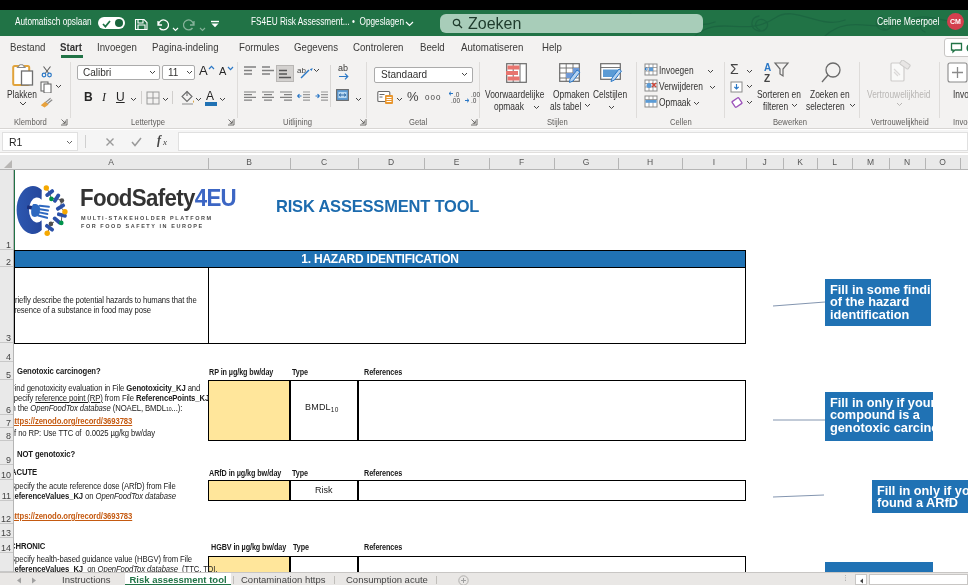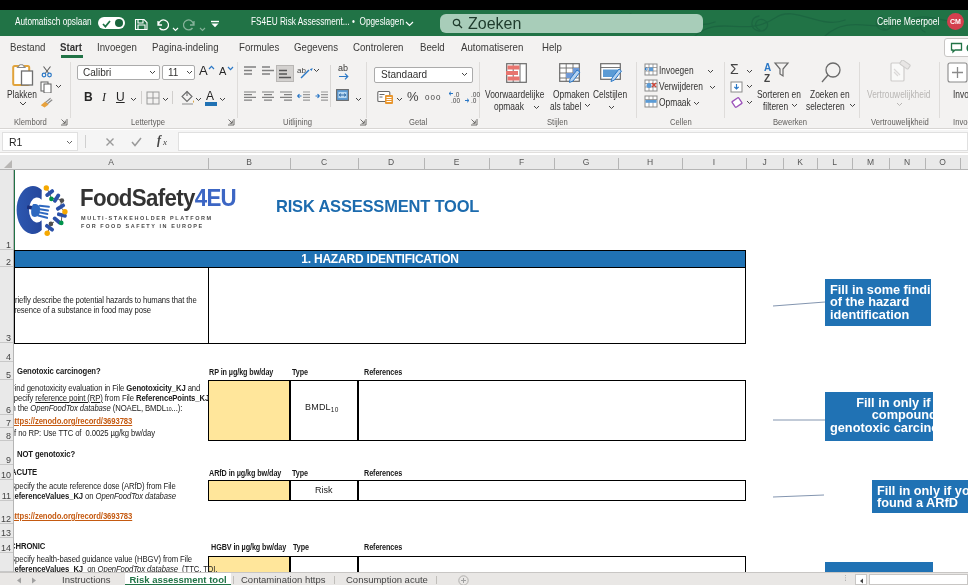--- a/index.html
+++ b/index.html
@@ -527,21 +527,21 @@
   <div class="hdr7" style="left:293px;top:389px;">Type</div>
   <div class="hdr7" style="left:364px;top:389px;">References</div>
 
   <div class="ybox" style="left:208px;top:403px;width:82px;height:18px;"></div>
   <div class="box" style="left:290px;top:403px;width:68px;height:18px;"></div>
   <div class="box" style="left:358px;top:403px;width:388px;height:18px;"></div>
   <div class="cellt" style="left:9.5px;top:402px;">Specify health-based guidance value (HBGV) from File</div>
   <div class="cellt" style="left:9px;top:412px;"><b>ReferenceValues_KJ</b>&nbsp; on <i>OpenFoodTox database</i>&nbsp; (TTC, TDI,</div>
 
   <div class="callout" style="left:825px;top:126px;width:106px;height:47px;"><span>Fill in some findings<br>of the hazard<br>identification</span></div>
-  <div class="callout" style="left:825px;top:239px;width:108px;height:49px;text-align:right;"><span>Fill in only if your<br>compound is a<br>genotoxic carcinogen</span></div>
+  <div class="callout" style="left:825px;top:239px;width:108px;height:49px;"><span>Fill in only if your<br>compound is a<br>genotoxic carcinogen</span></div>
   <div class="callout" style="left:824px;top:327px;width:107px;height:33px;margin-left:48px;"><span>Fill in only if you<br>found a ARfD</span></div>
   <div class="callout" style="left:825px;top:409px;width:108px;height:10px;"></div>
   <svg class="ab" style="left:770px;top:140px;z-index:3;" width="60" height="220" viewBox="0 0 60 220">
     <path d="M3,13 L55,9" stroke="#8496b0" stroke-width="1.1" fill="none"></path>
     <path d="M3,127 L55,127" stroke="#8496b0" stroke-width="1.1" fill="none"></path>
     <path d="M3,204 L54,202" stroke="#8496b0" stroke-width="1.1" fill="none"></path>
   </svg>
 
   <div class="ab" id="colhdr">
     <div class="cl" style="left:14px;width:194px;">A</div>

